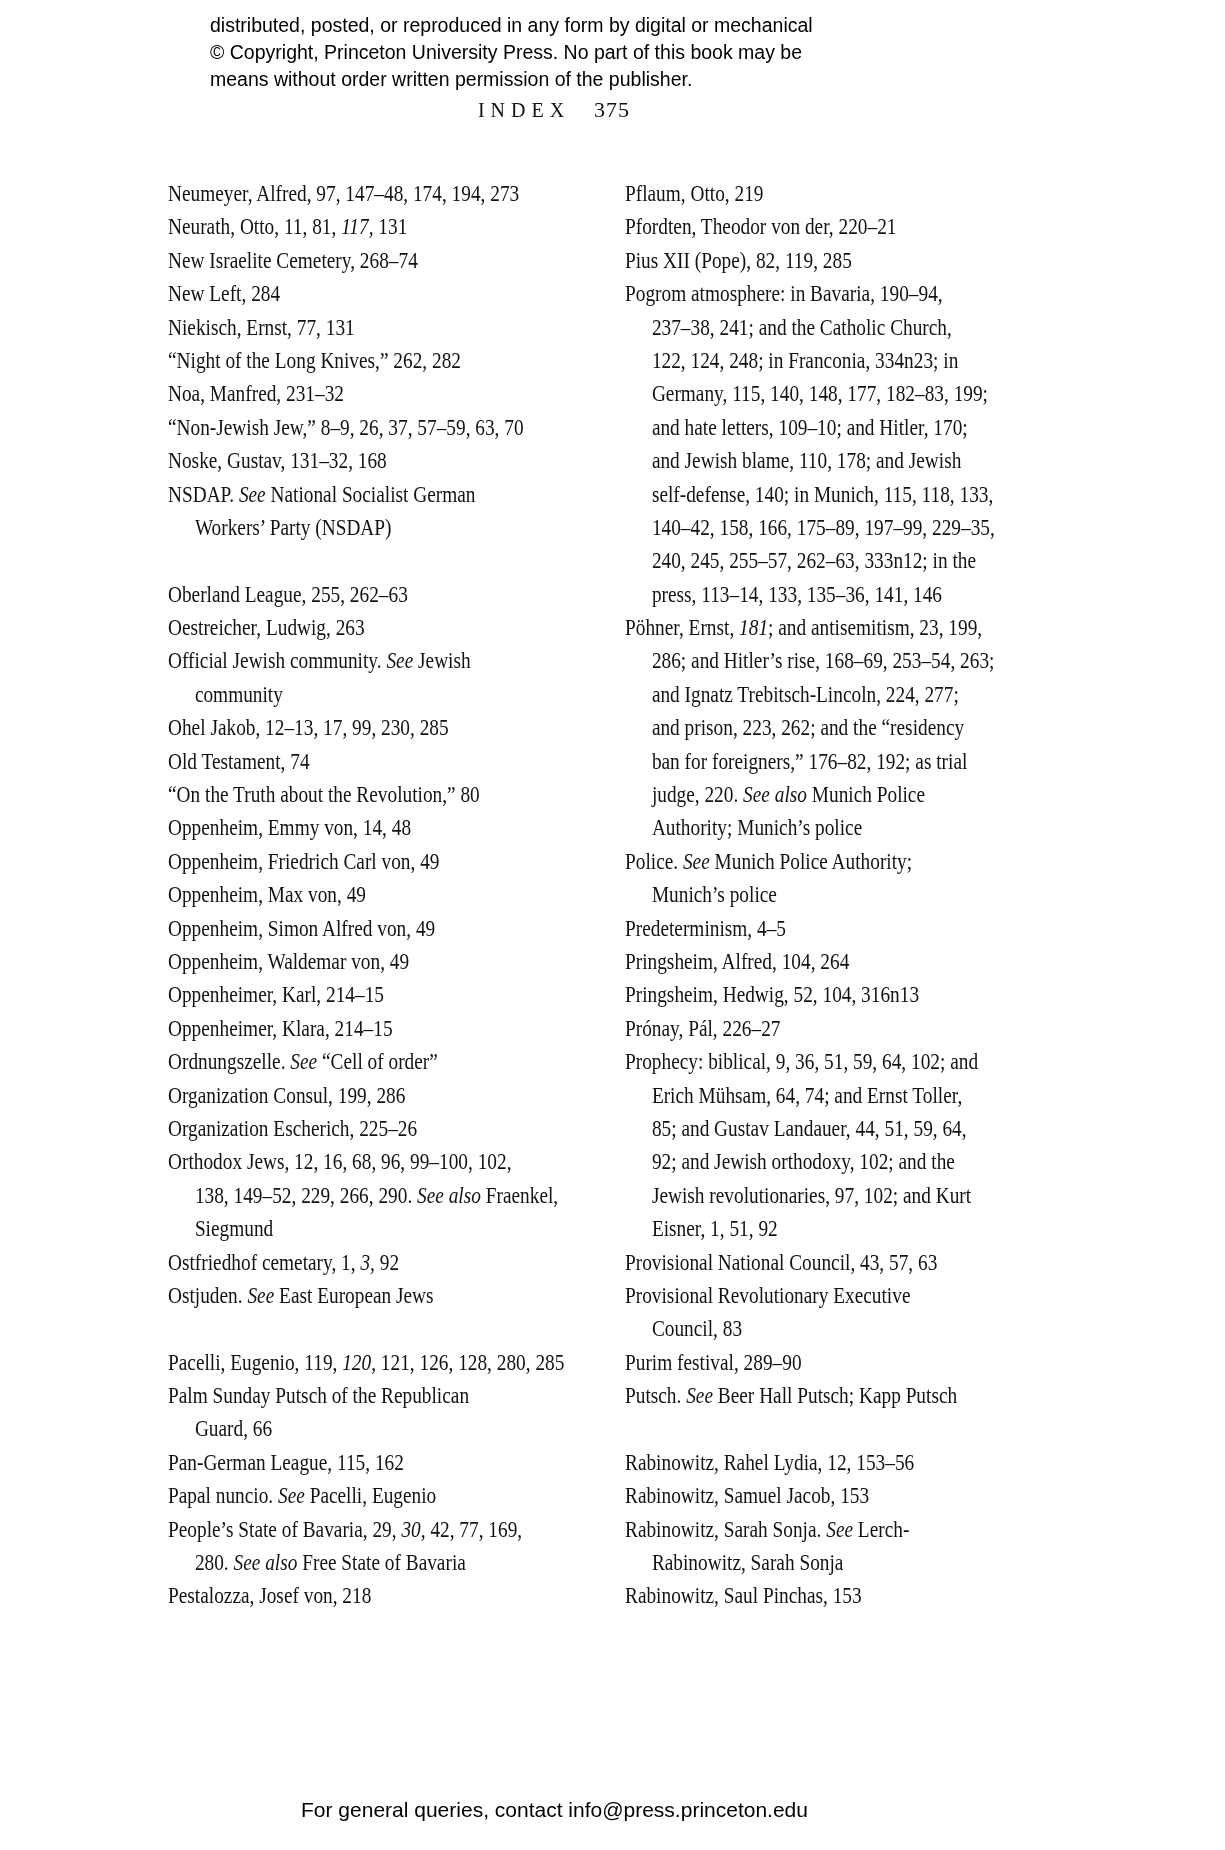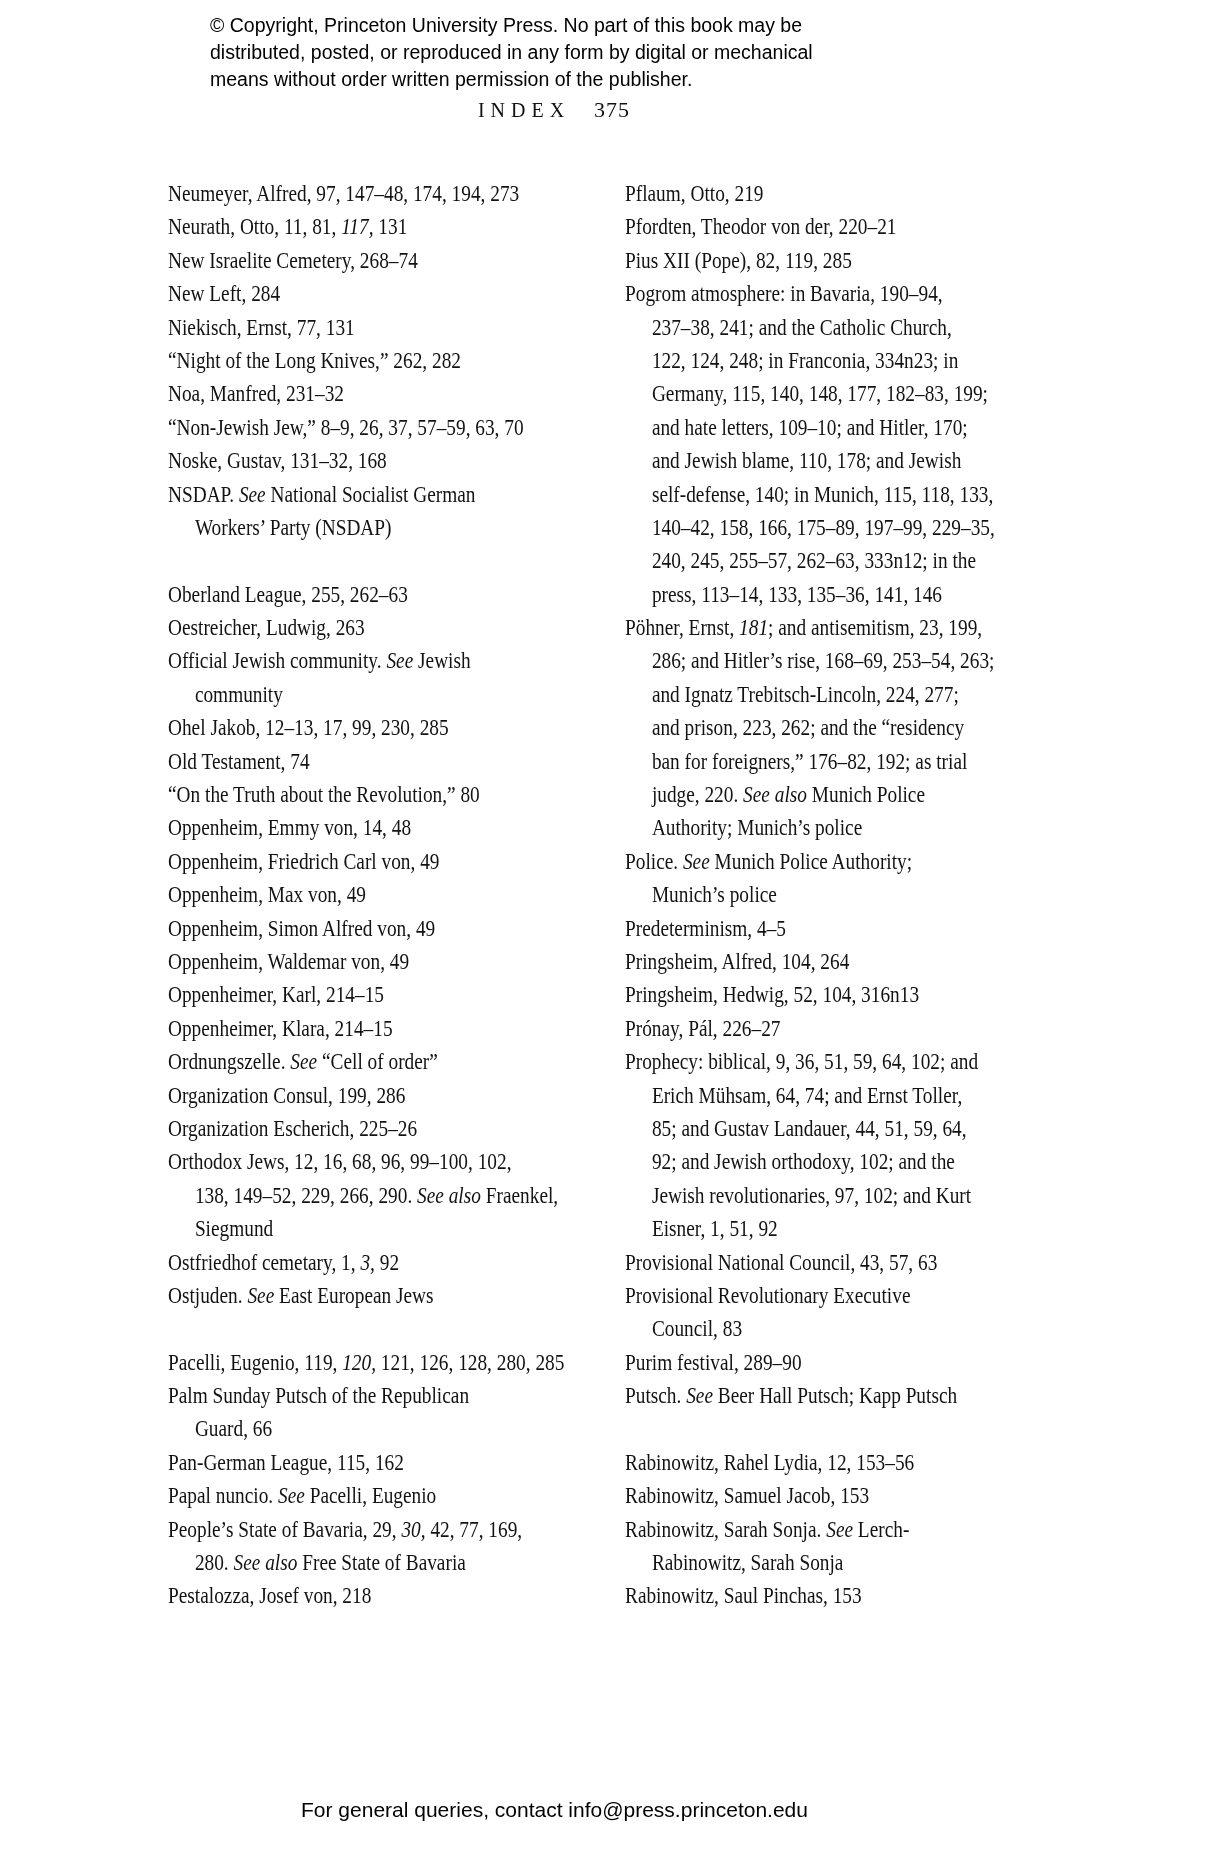--- a/index.html
+++ b/index.html
@@ -67,22 +67,22 @@
     text-align: center;
     font-family: "Liberation Sans", sans-serif;
     font-size: 21px;
     color: #000000;
   }
 </style>
 </head>
 <body>
 
 <div class="copyright">
+  <div>distributed, posted, or reproduced in any form by digital or mechanical</div>
   <div>© Copyright, Princeton University Press. No part of this book may be</div>
-  <div>distributed, posted, or reproduced in any form by digital or mechanical</div>
   <div>means without order written permission of the publisher.</div>
 </div>
 
 <div class="index-heading">
   <span class="index-label">INDEX</span><span class="page-number">375</span>
 </div>
 
 <div class="col col-left">
     <div class="line">Neumeyer, Alfred, 97, 147–48, 174, 194, 273</div>
     <div class="line">Neurath, Otto, 11, 81, <em>117,</em> 131</div>

